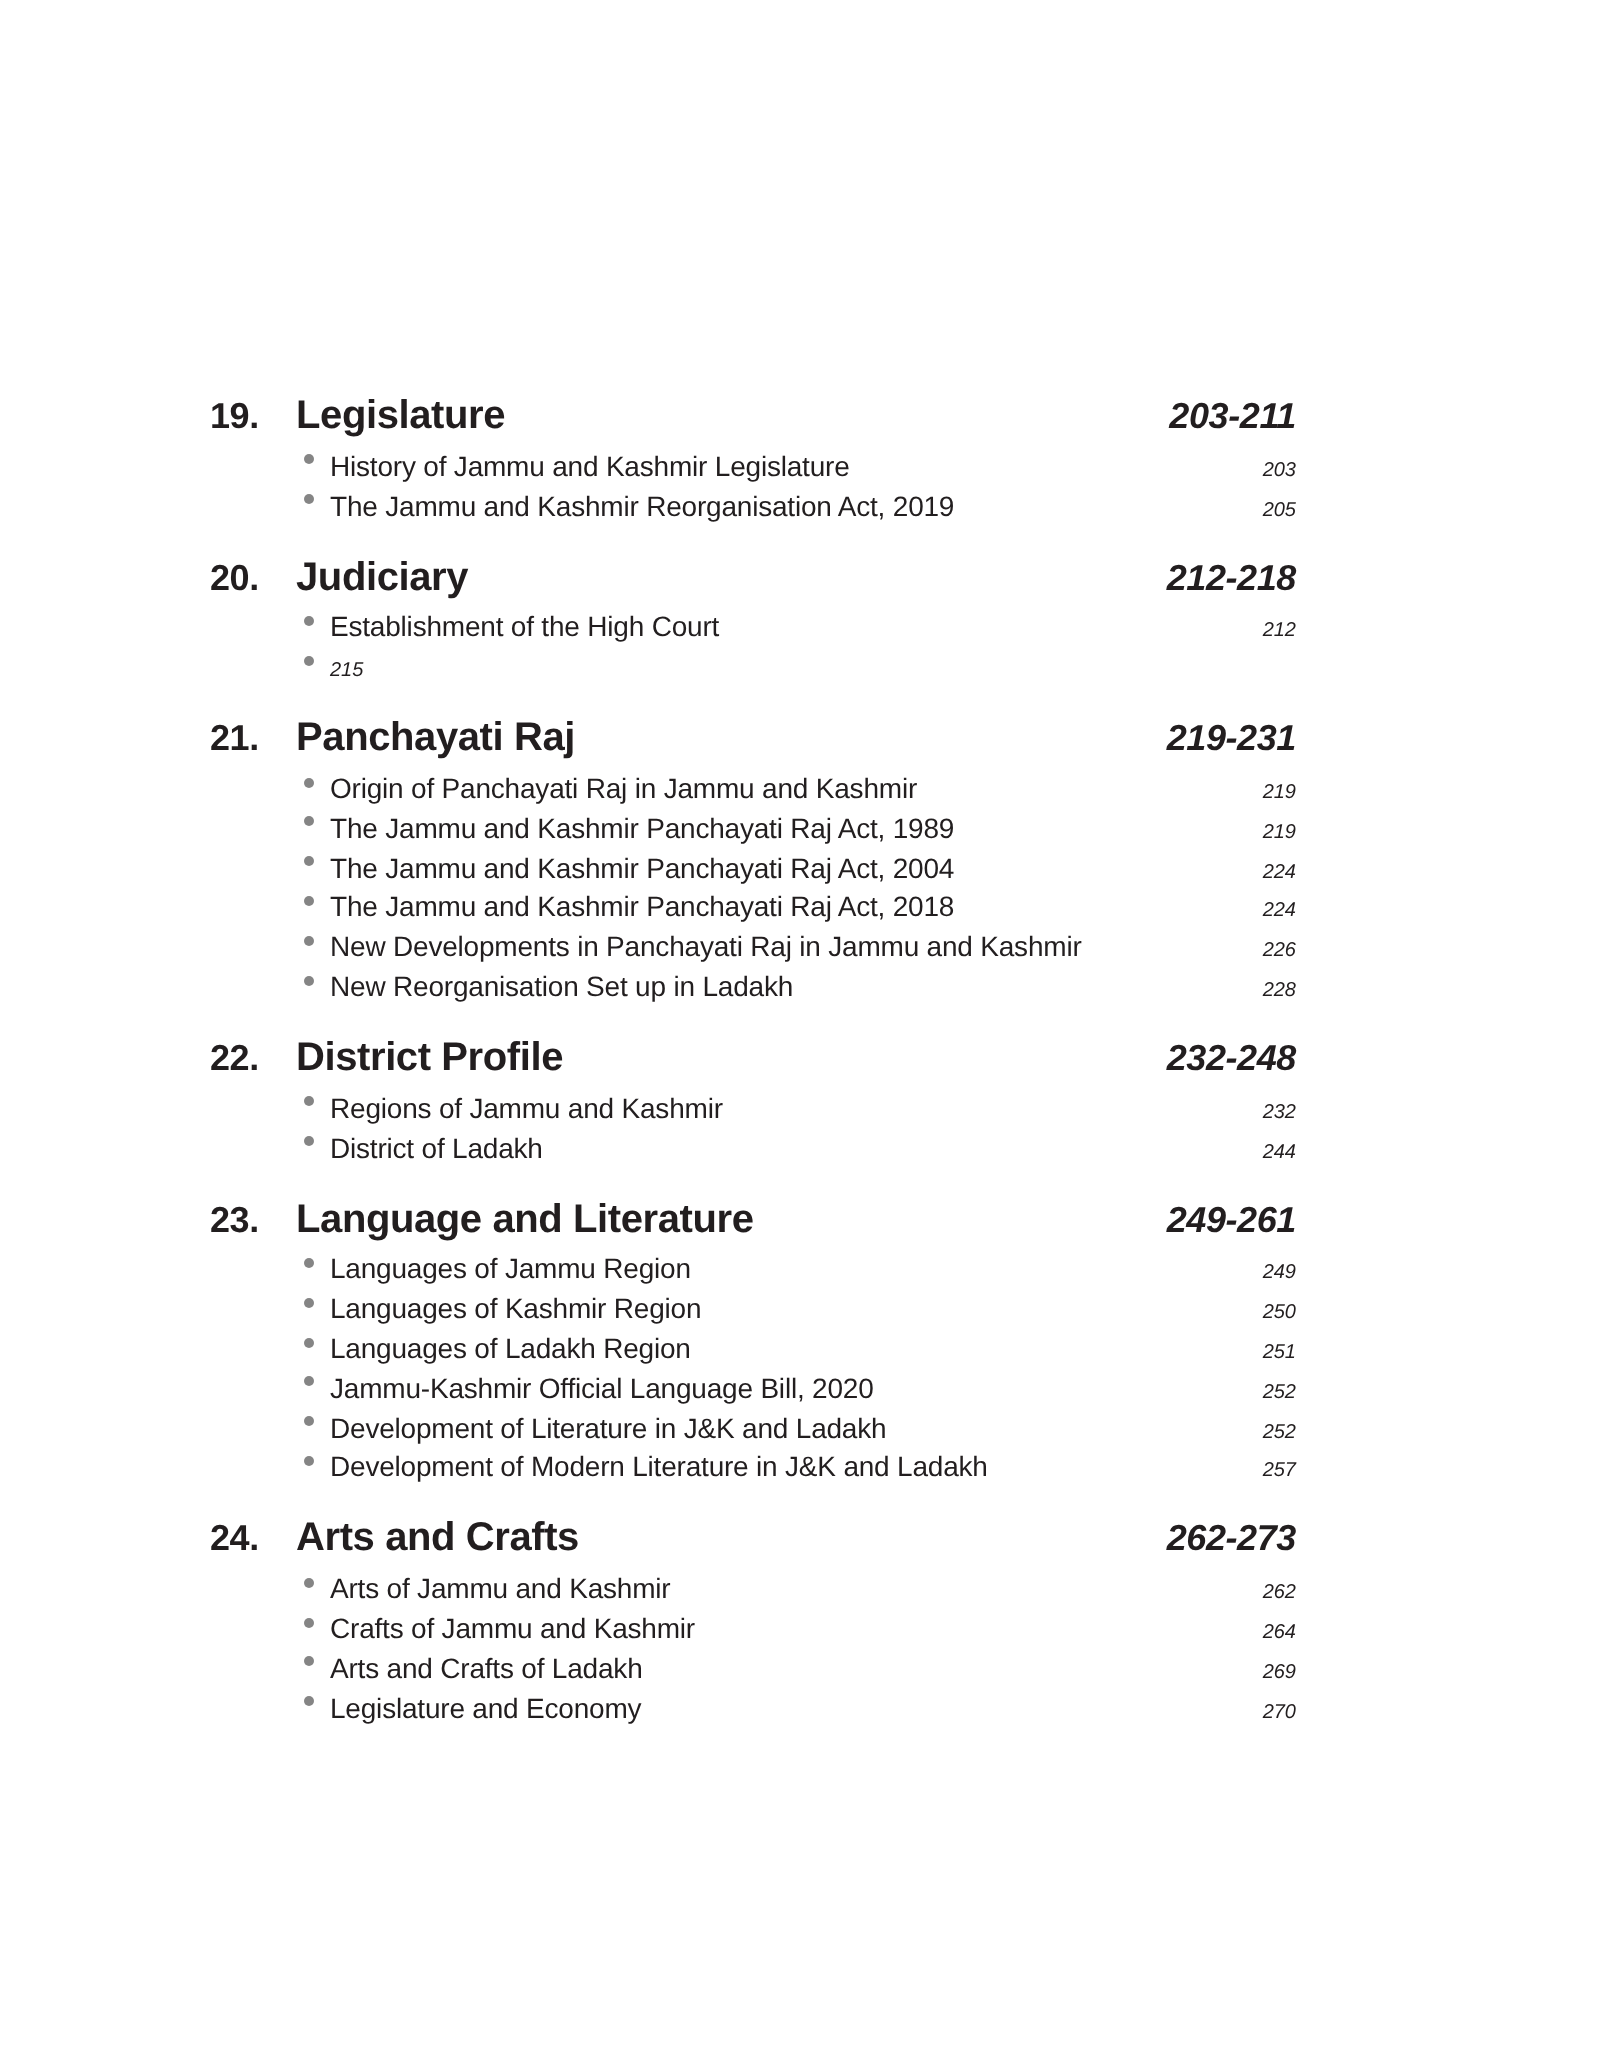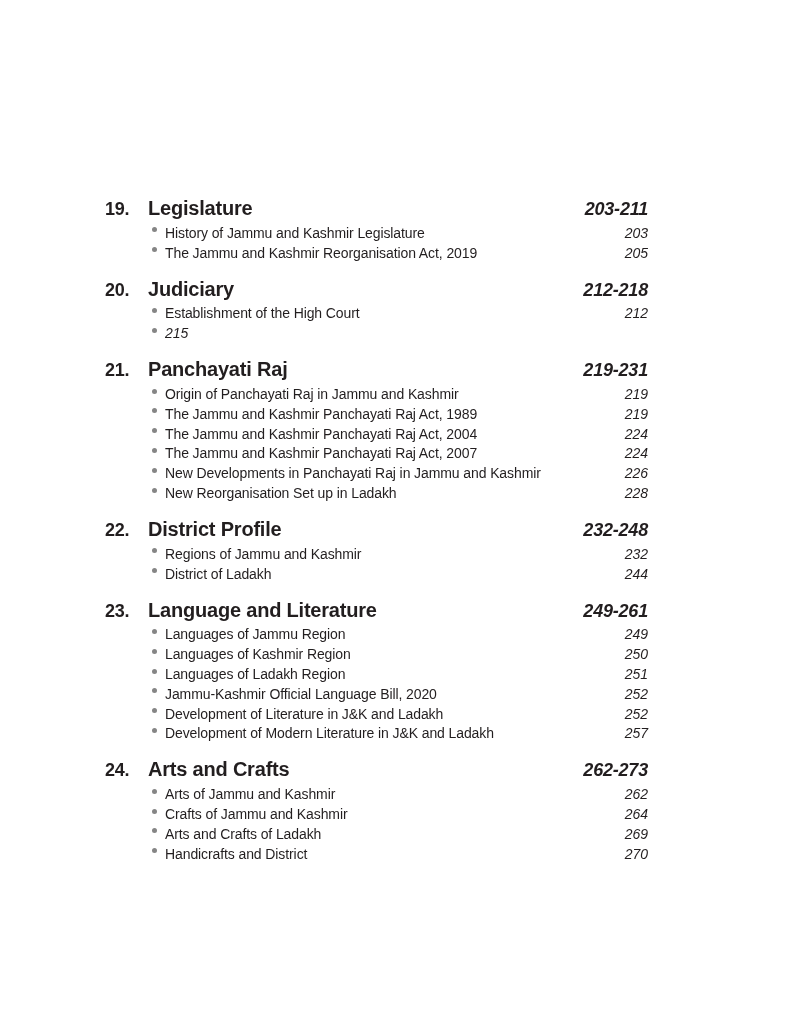--- a/index.html
+++ b/index.html
@@ -7,21 +7,21 @@
   body { font-family:"Liberation Sans", sans-serif; color:#221e1f; position:relative; }
   .toc { position:absolute; left:105px; top:197px; width:543px; }
   .chapter { margin-bottom:17px; }
   .chapter-row { display:flex; align-items:baseline; height:22px; margin-bottom:2px; }
   .chapter-num { width:43px; font-size:18px; font-weight:bold; letter-spacing:-0.2px; }
   .chapter-title { flex:1; font-size:20px; font-weight:bold; letter-spacing:-0.2px; }
   .chapter-pages { font-size:18px; font-weight:bold; font-style:italic; letter-spacing:-0.2px; text-align:left; }
   .item-row { display:flex; align-items:flex-end; height:19.8px; padding-left:47px; }
   .bullet { flex:none; width:5px; height:5px; border-radius:50%; background:#858585; align-self:center; margin:-2px 8px 0 0; }
   .item-label { flex:1; font-size:14px; letter-spacing:-0.1px; }
-  .item-page { font-size:14px; font-style:italic; text-align:right; }
+  .item-page { font-size:10px; font-style:italic; text-align:right; }
 </style>
 </head>
 <body>
 
 <main class="toc">
 
   <section class="chapter">
     <div class="chapter-row">
       <span class="chapter-num">19.</span>
       <span class="chapter-title">Legislature</span>
@@ -72,21 +72,21 @@
       <span class="item-label">The Jammu and Kashmir Panchayati Raj Act, 1989</span>
       <span class="item-page">219</span>
     </div>
     <div class="item-row">
       <span class="bullet"></span>
       <span class="item-label">The Jammu and Kashmir Panchayati Raj Act, 2004</span>
       <span class="item-page">224</span>
     </div>
     <div class="item-row">
       <span class="bullet"></span>
-      <span class="item-label">The Jammu and Kashmir Panchayati Raj Act, 2007</span>
+      <span class="item-label">The Jammu and Kashmir Panchayati Raj Act, 2018</span>
       <span class="item-page">224</span>
     </div>
     <div class="item-row">
       <span class="bullet"></span>
       <span class="item-label">New Developments in Panchayati Raj in Jammu and Kashmir</span>
       <span class="item-page">226</span>
     </div>
     <div class="item-row">
       <span class="bullet"></span>
       <span class="item-label">New Reorganisation Set up in Ladakh</span>
@@ -166,18 +166,18 @@
       <span class="item-label">Crafts of Jammu and Kashmir</span>
       <span class="item-page">264</span>
     </div>
     <div class="item-row">
       <span class="bullet"></span>
       <span class="item-label">Arts and Crafts of Ladakh</span>
       <span class="item-page">269</span>
     </div>
     <div class="item-row">
       <span class="bullet"></span>
-      <span class="item-label">Handicrafts and District</span>
+      <span class="item-label">Legislature and Economy</span>
       <span class="item-page">270</span>
     </div>
   </section>
 
 </main>
 
 </body></html>

